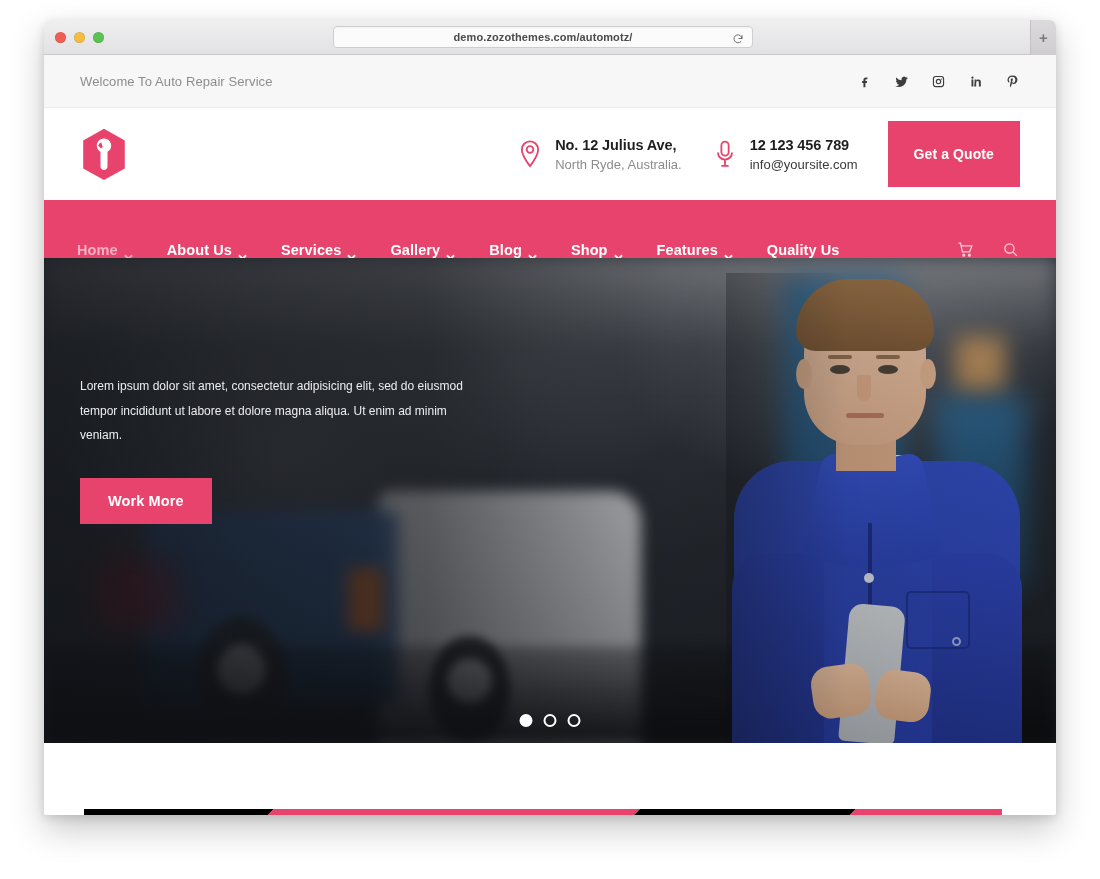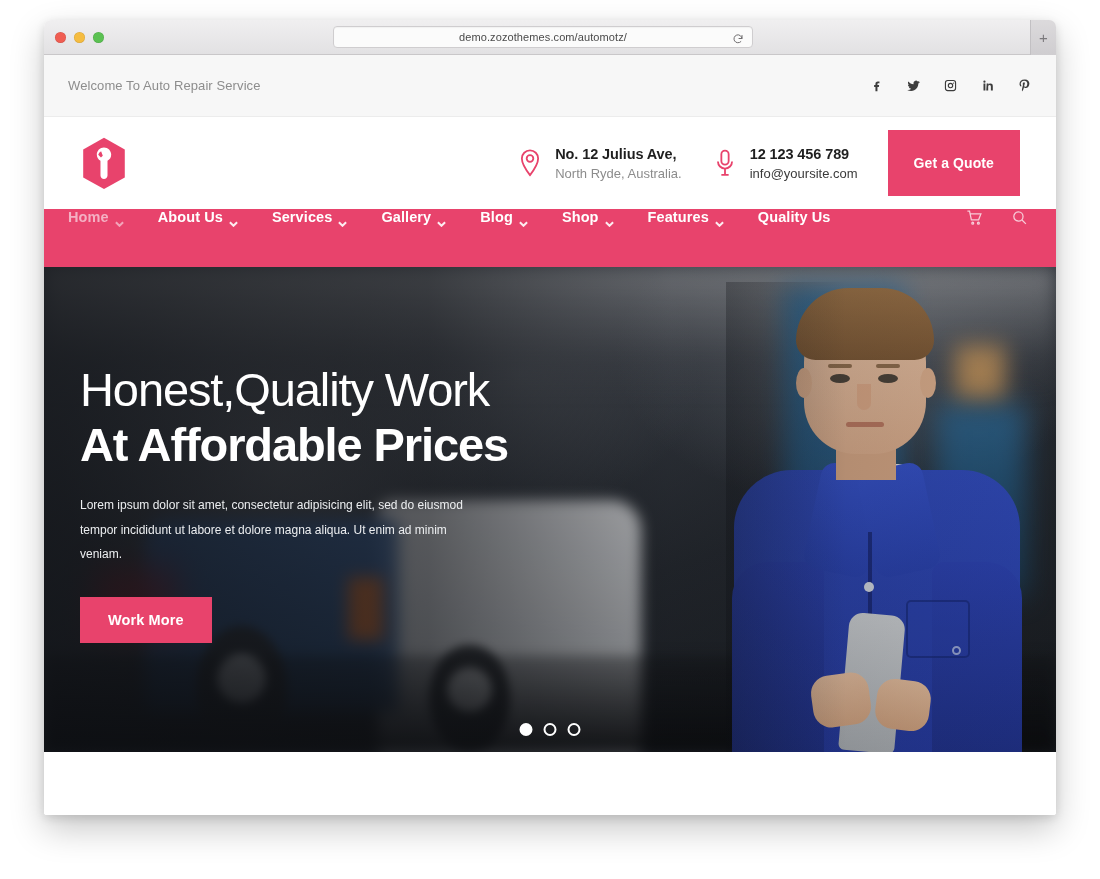--- a/index.html
+++ b/index.html
@@ -20,20 +20,21 @@
     box-shadow: 0 14px 34px rgba(0,0,0,0.22), 0 3px 10px rgba(0,0,0,0.12);
     overflow: hidden;
   }
 
   
   .browser-chrome {
     position: relative;
     height: 35px;
     background: linear-gradient(#f0eff0, #e2e1e3);
     border-bottom: 1px solid #c9c7c9;
+    font-weight: bold;
   }
   .traffic-lights {
     position: absolute; left: 11px; top: 12px;
     display: flex; gap: 8px;
   }
   .tl { width: 11px; height: 11px; border-radius: 50%; display:block; }
   .tl.red    { background: #f05d52; box-shadow: inset 0 0 0 .5px rgba(0,0,0,.12); }
   .tl.yellow { background: #f5bc40; box-shadow: inset 0 0 0 .5px rgba(0,0,0,.12); }
   .tl.green  { background: #5bc152; box-shadow: inset 0 0 0 .5px rgba(0,0,0,.12); }
 
@@ -63,24 +64,24 @@
     border-left: 1px solid #c2c0c3;
     display: flex; align-items: center; justify-content: center;
     color: #7b797c; font-size: 15px; line-height: 1;
   }
 
   
   .viewport { position: relative; width: 100%; height: 760px; background: #fff; overflow: hidden; }
 
   
   .topbar {
-    height: 62px; background: #f7f7f7;
+    height: 53px; background: #f7f7f7;
     border-bottom: 1px solid #ececec;
     display: flex; align-items: center; justify-content: space-between;
-    padding: 0 24px;
+    padding: 0 36px;
   }
   .topbar-welcome { font-size: 13px; color: #8d8d8d; letter-spacing: .1px; }
   .social-list { display: flex; align-items: center; gap: 22px; }
   .social-ico {
     width: 15px; height: 15px; color: #3d3d3d;
     display: flex; align-items: center; justify-content: center;
   }
   .social-ico svg { width: 100%; height: 100%; fill: currentColor; }
 
   
@@ -109,22 +110,22 @@
   .quote-btn {
     background: #e8436c; color: #fff;
     font-size: 14px; font-weight: 700;
     padding: 25px 26px; border: none; cursor: pointer;
     letter-spacing: .1px;
   }
 
   
   .navbar {
     height: 58px; background: #e8436c;
-    display: flex; align-items: flex-start; justify-content: space-between;
-    padding: 0 20px;
+    display: flex; align-items: flex-end; justify-content: space-between;
+    padding: 0 29px;
   }
   .nav-list { display: flex; align-items: center; gap: 0; }
   .nav-item {
     display: flex; align-items: center; gap: 6px;
     color: #ffffff; font-size: 14.5px; font-weight: 700;
     padding: 0 17px; cursor: pointer; letter-spacing: .1px;
     white-space: nowrap;
   }
   .nav-item:first-child { padding-left: 4px; }
   .nav-item.active { color: #f4b0c3; }
@@ -535,24 +536,20 @@
         <div class="m-eye-l"></div>
         <div class="m-eye-r"></div>
         <div class="m-nose"></div>
         <div class="m-mouth"></div>
         <div class="mech-shade"></div>
       </div>
 
       <div class="hero-overlay"></div>
 
       <div class="hero-content">
-        <h1 class="hero-h1">
-          <span class="ln1">Honest,Quality Work</span>
-          <span class="ln2">At Affordable Prices</span>
-        </h1>
         <p class="hero-p">Lorem ipsum dolor sit amet, consectetur adipisicing elit, sed do eiusmod tempor incididunt ut labore et dolore magna aliqua. Ut enim ad minim veniam.</p>
         <button class="read-more">Work More</button>
       </div>
 
       <div class="hero-dots">
         <span class="dot on"></span>
         <span class="dot"></span>
         <span class="dot"></span>
       </div>
     </div>

